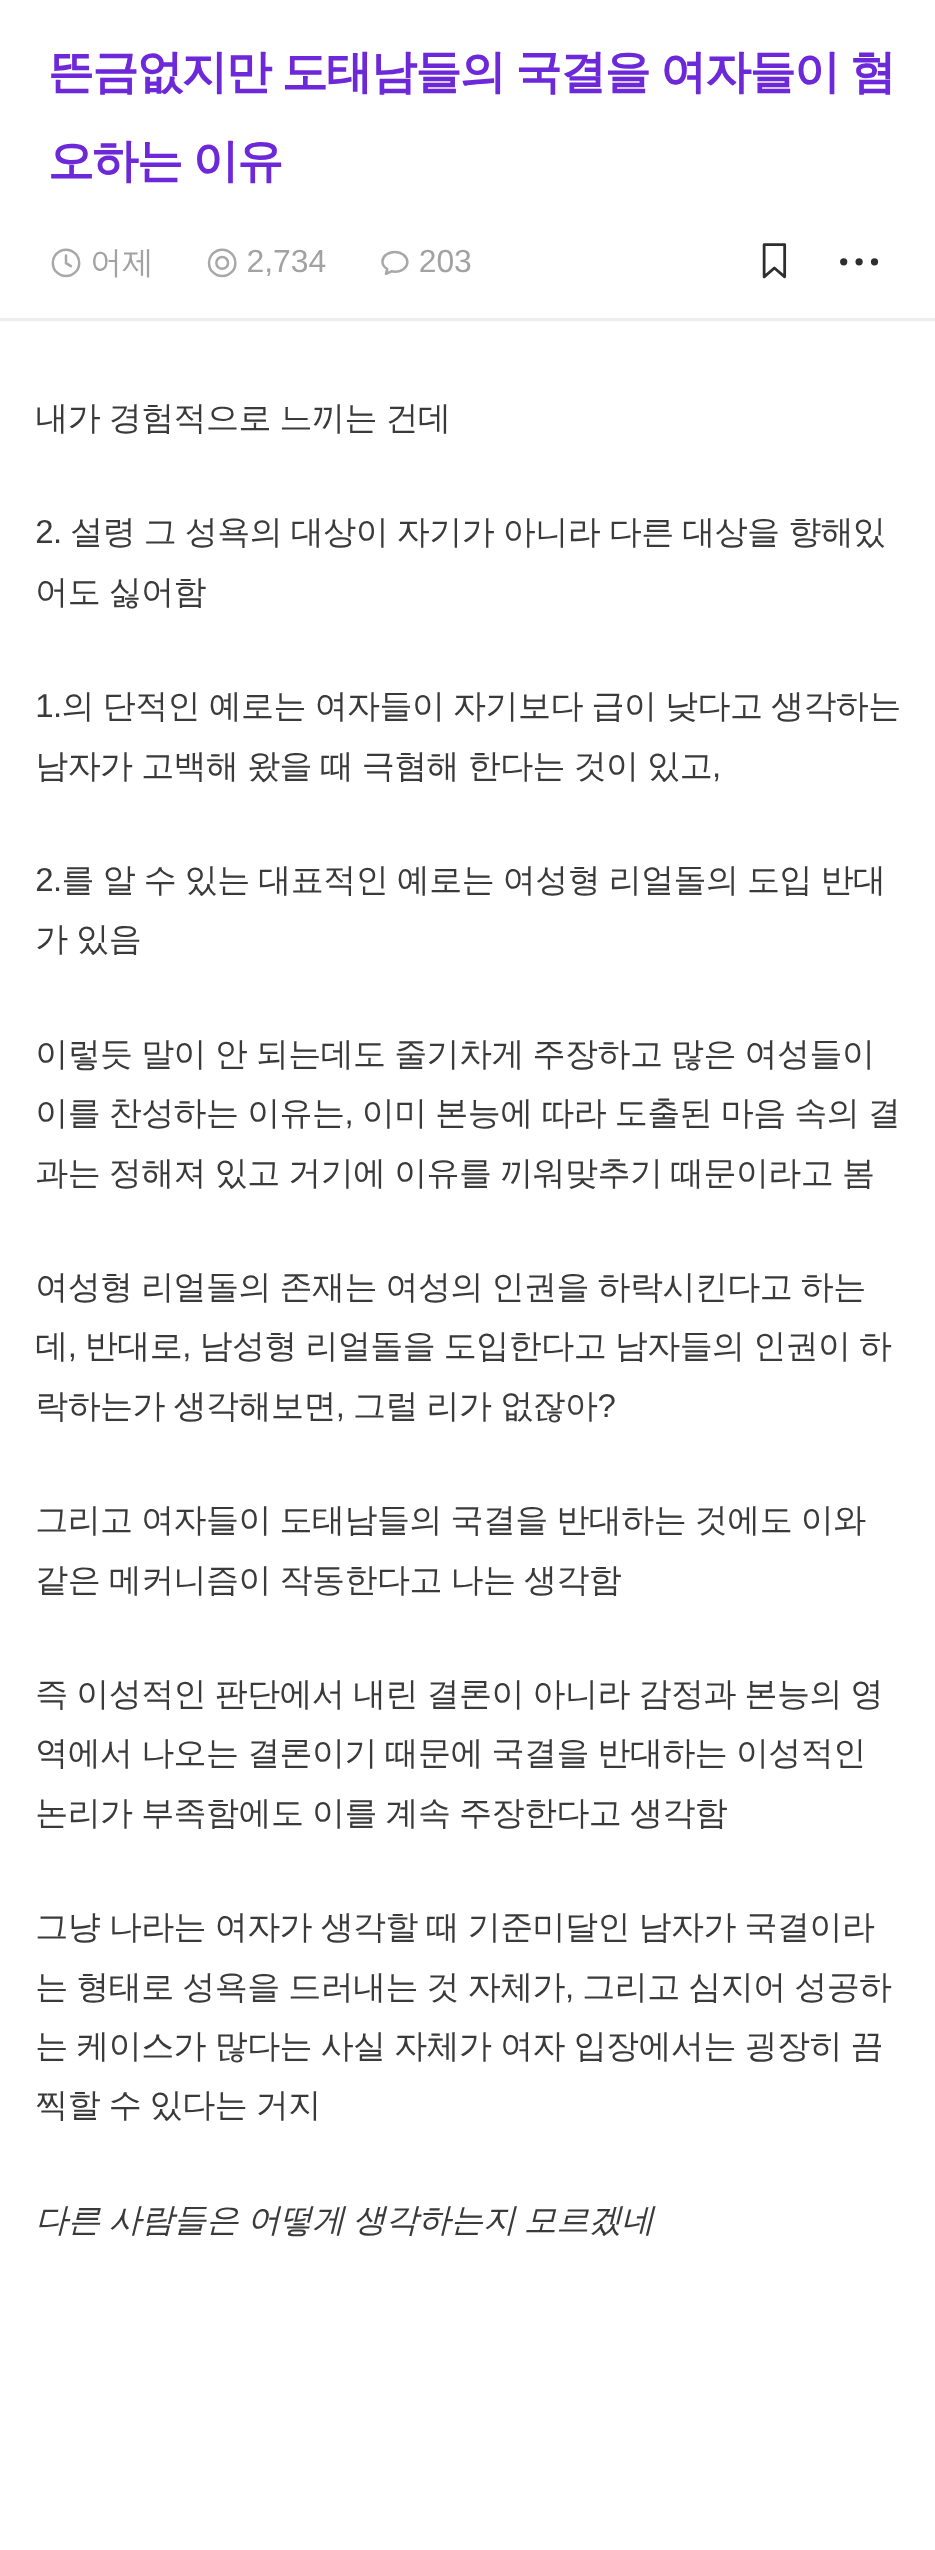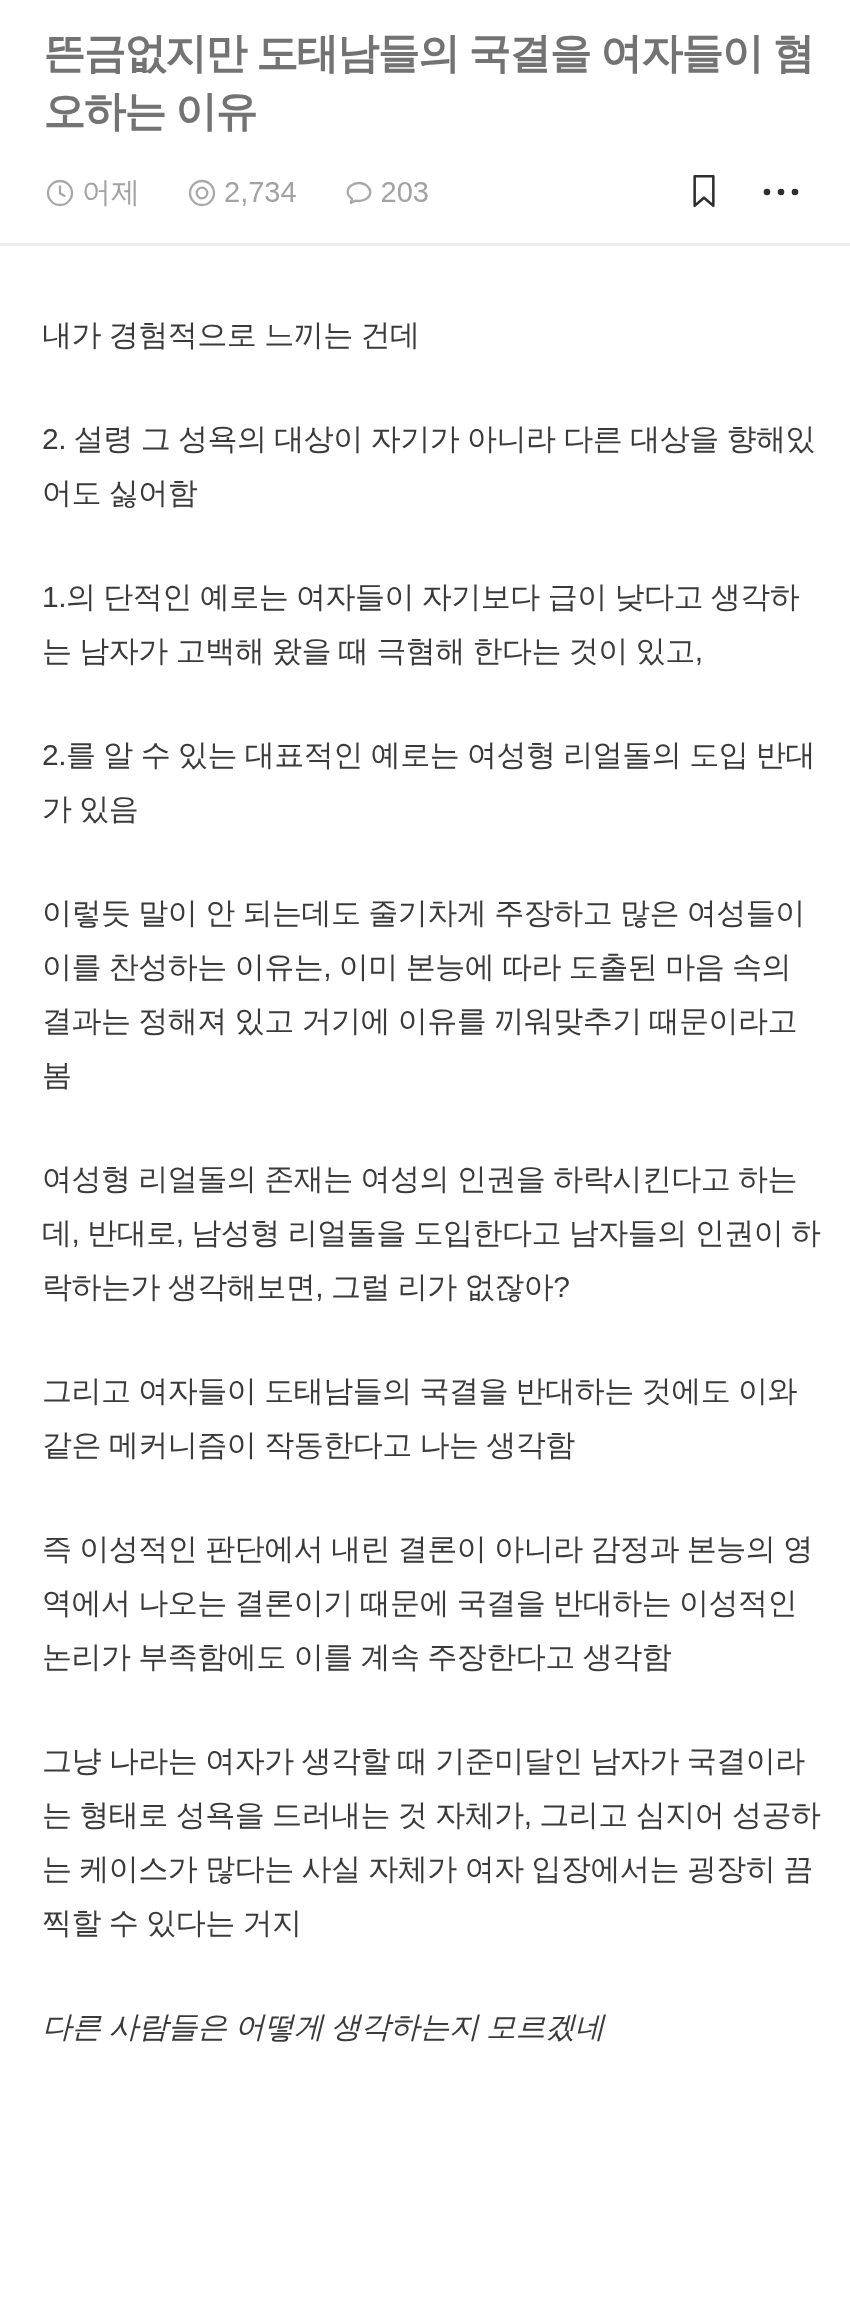--- a/index.html
+++ b/index.html
@@ -11,24 +11,24 @@
     color: #3a3a3a;
     -webkit-font-smoothing: antialiased;
   }
   .page { width: 850px; min-height: 2318px; background: #ffffff; }
 
   
   .post-header { padding: 24px 28px 0 44px; }
   .post-title {
     margin: 0;
     font-size: 42px;
-    line-height: 58px;
+    line-height: 81px;
     font-weight: 700;
     letter-spacing: -1.5px;
-    color: #737373;
+    color: #6d28d9;
     word-break: break-all;
   }
   .author-row {
     margin-top: 38px;
     display: flex;
     align-items: center;
     font-size: 29px;
     letter-spacing: -0.5px;
   }
   .board-link { color: #5fc5d6; text-decoration: none; cursor: pointer; }
@@ -64,21 +64,21 @@
     margin: 0;
     cursor: pointer;
     display: flex;
     align-items: center;
   }
 
   
   .divider { margin-top: 30px; height: 3px; background: #ededed; width: 100%; }
 
   
-  .post-body { padding: 62px 28px 24px 42px; }
+  .post-body { padding: 62px 28px 24px 32px; }
   .post-body p {
     margin: 0 0 50px 0;
     font-size: 30px;
     line-height: 54px;
     letter-spacing: -0.5px;
     color: #3a3a3a;
     word-break: break-all;
   }
   .post-body p:last-child { margin-bottom: 0; font-style: italic; }
 </style>

